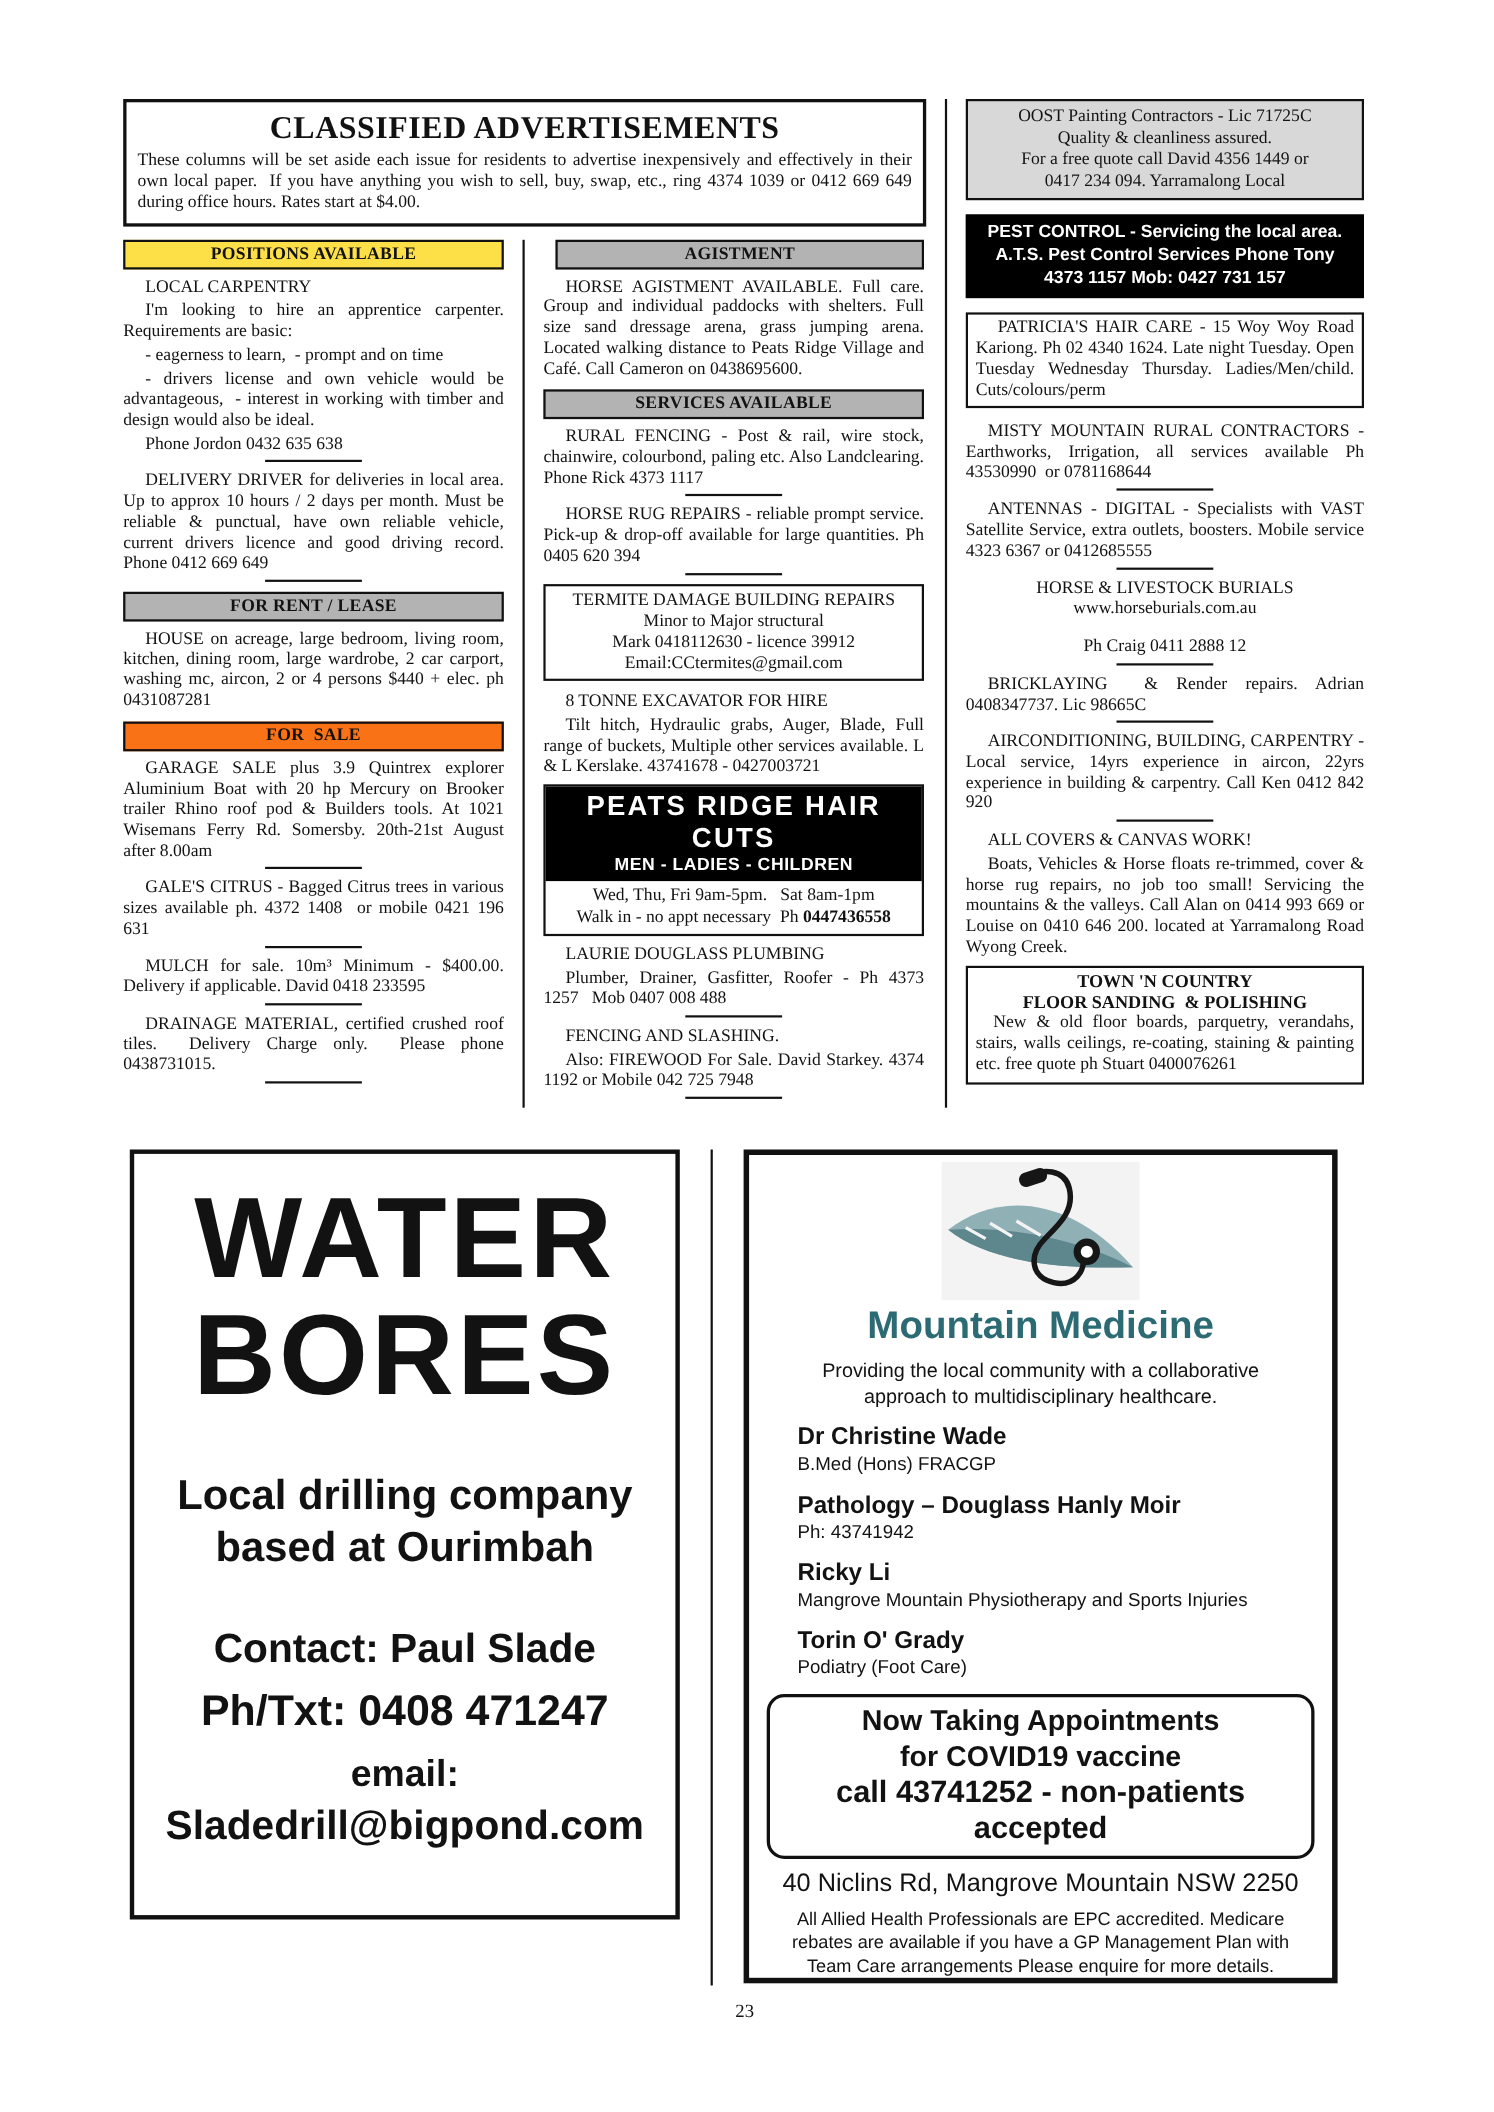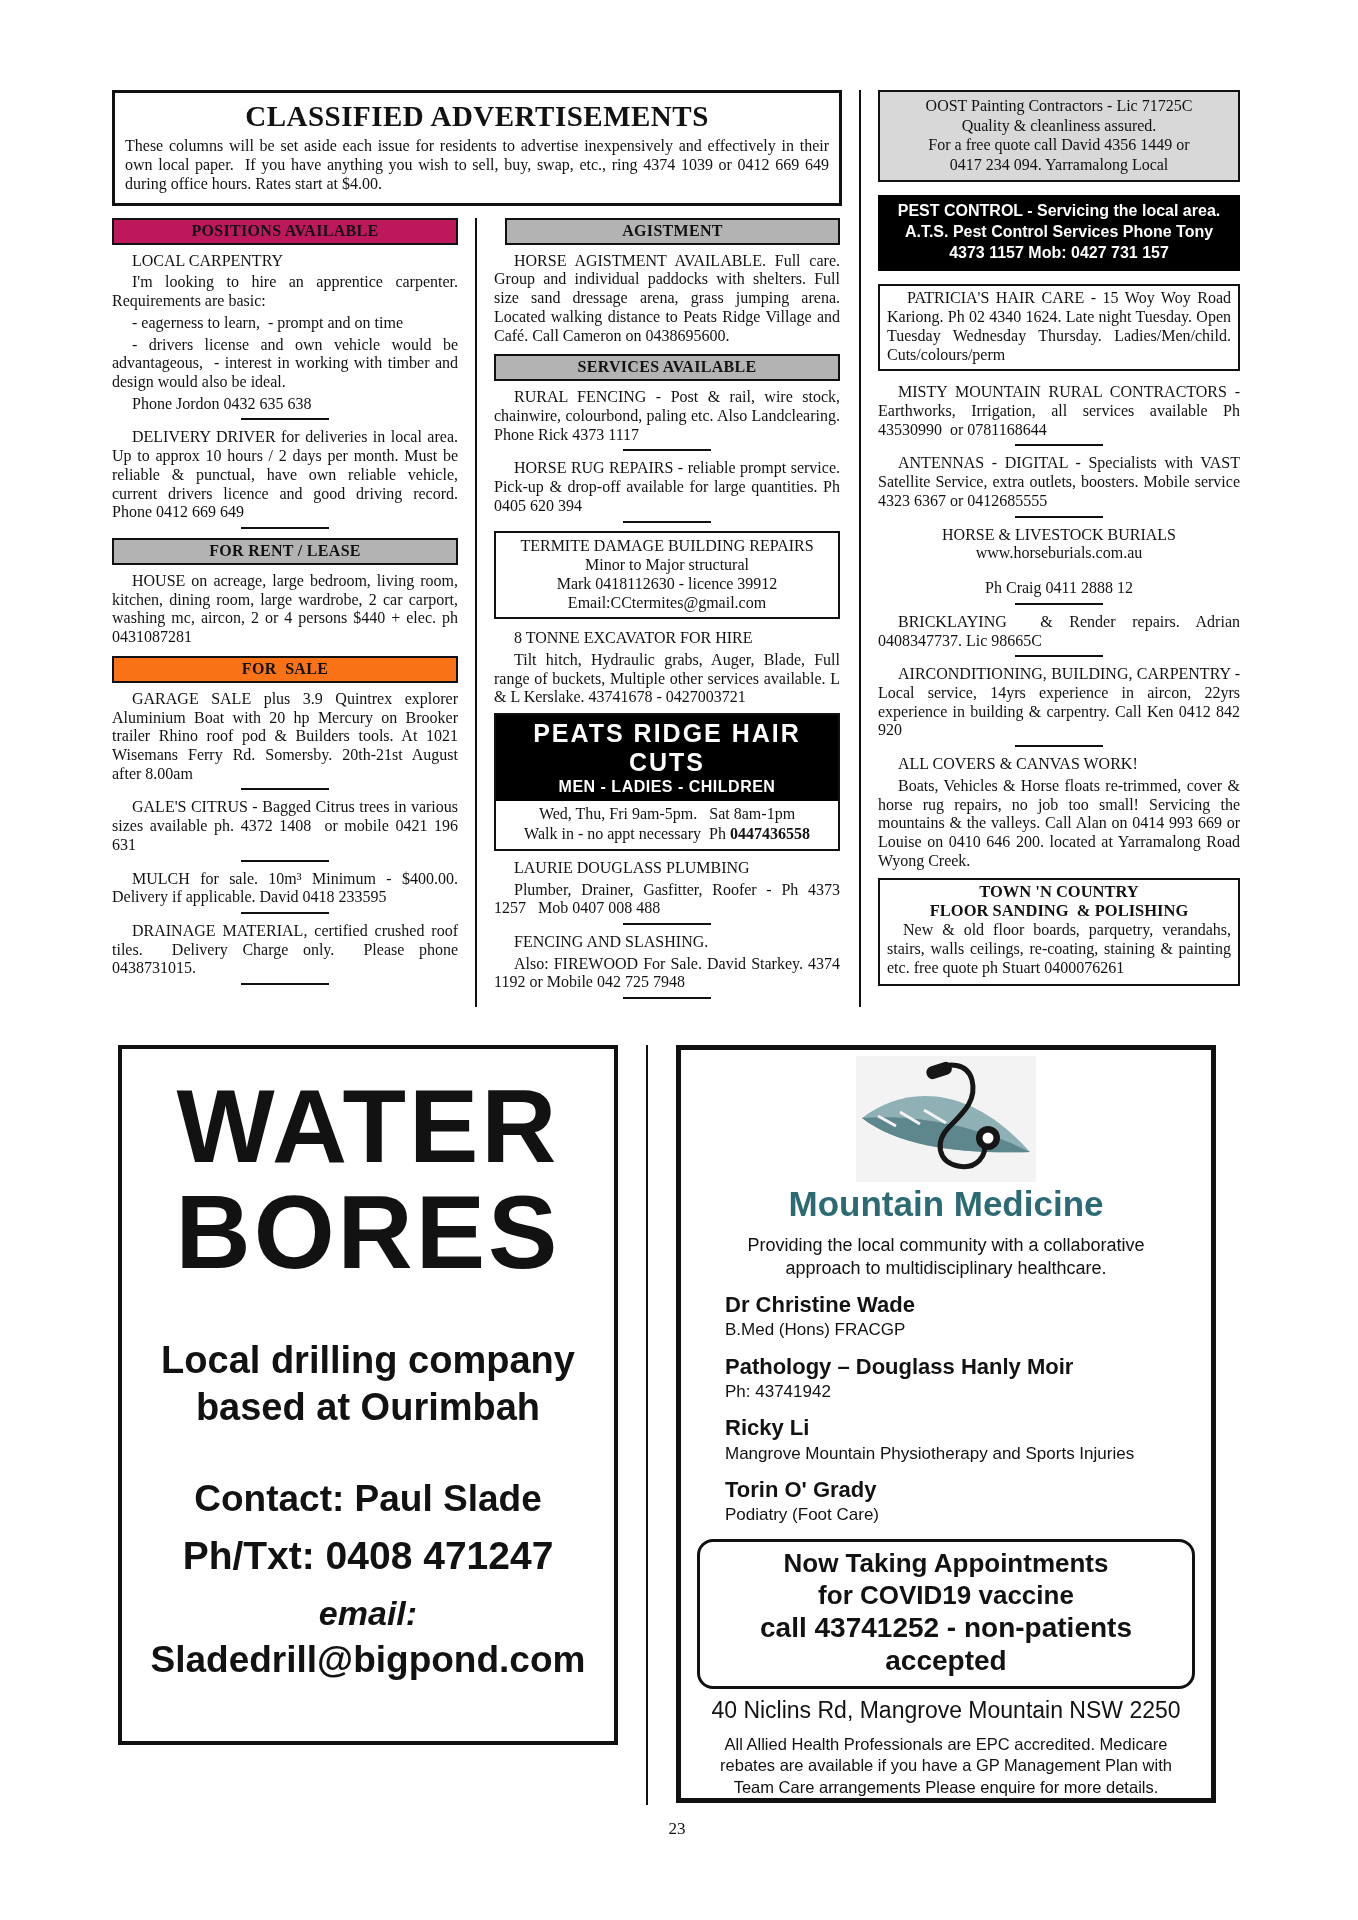--- a/index.html
+++ b/index.html
@@ -37,21 +37,21 @@
   .center-ad{text-align:center;text-indent:0;}
   .floorbox{border:2px solid #111;padding:3px 7px 6px 7px;margin-top:8px;}
   .floorbox .t{font-weight:bold;text-align:center;font-size:16.5px;line-height:1.15;}
   
   .bottom{display:flex;align-items:stretch;margin-top:38px;height:760px;}
   .wb-box{border:4px solid #111;width:500px;flex:0 0 500px;margin-left:6px;height:700px;box-sizing:border-box;text-align:center;font-family:"Liberation Sans",sans-serif;font-weight:bold;padding-top:24px;}
   .wb-big{font-size:104px;line-height:1.02;letter-spacing:3px;}
   .wb-sub{font-size:38px;line-height:1.22;margin-top:52px;}
   .wb-contact{font-size:37px;margin-top:48px;}
   .wb-phone{font-size:39px;margin-top:14px;}
-  .wb-email-label{font-size:34px;margin-top:16px;font-style:italic;}
+  .wb-email-label{font-size:34px;margin-top:16px;}
   .wb-email{font-size:37px;margin-top:6px;}
   .bottom .vline{margin:0 28px;}
   .mm-box{border:5px solid #111;width:540px;flex:0 0 540px;box-sizing:border-box;height:758px;font-family:"Liberation Sans",sans-serif;padding:6px 16px 0 16px;}
   .mm-logo-wrap{text-align:center;}
   .mm-name{text-align:center;font-size:35px;font-weight:bold;margin-top:-4px;}
   .mm-tagline{text-align:center;font-size:18px;line-height:1.25;margin:10px auto 4px auto;max-width:440px;}
   .mm-provider{margin:13px 0 0 28px;}
   .mm-pname{font-size:22px;font-weight:bold;line-height:1.15;}
   .mm-pdetail{font-size:17px;line-height:1.25;margin-top:2px;}
   .mm-appt{border:3px solid #111;border-radius:16px;text-align:center;font-weight:bold;padding:6px 4px 8px 4px;margin:14px 0 8px 0;}
@@ -72,21 +72,21 @@
 
     <div class="left-pair">
       <div class="header-box">
         <div class="header-title">CLASSIFIED ADVERTISEMENTS</div>
         <div class="header-intro">These columns will be set aside each issue for residents to advertise inexpensively and effectively in their own local paper.  If you have anything you wish to sell, buy, swap, etc., ring 4374 1039 or 0412 669 649 during office hours. Rates start at $4.00.</div>
       </div>
 
       <div class="pair-cols">
 
         <div class="col1">
-          <div class="secbar first" style="background: #be185d;">POSITIONS AVAILABLE</div>
+          <div class="secbar first" style="background: #fde047;">POSITIONS AVAILABLE</div>
 
           <div>
             <p class="ad nj">LOCAL CARPENTRY</p>
             <p class="ad">I'm looking to hire an apprentice carpenter. Requirements are basic:</p>
             <p class="ad nj">- eagerness to learn,  - prompt and on time</p>
             <p class="ad">- drivers license and own vehicle would be advantageous,  - interest in working with timber and design would also be ideal.</p>
             <p class="ad nj">Phone Jordon 0432 635 638</p>
           </div>
           <div class="hr"></div>
 

